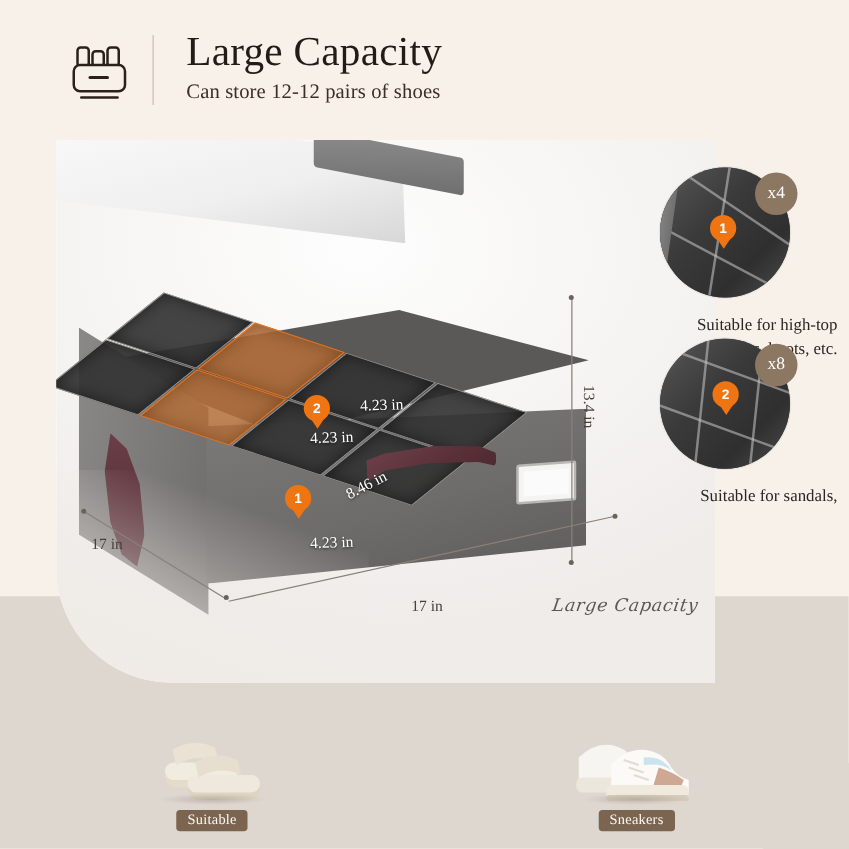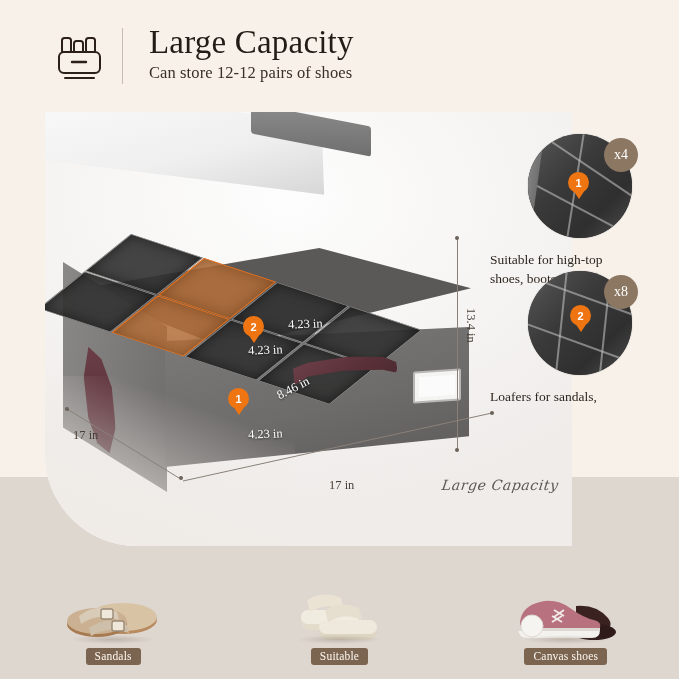--- a/index.html
+++ b/index.html
@@ -270,21 +270,21 @@
     border-radius: 50%;
     background: #8b7762;
     color: #fff;
     font-family: "Liberation Serif", serif;
     font-size: 14px;
     display: flex; align-items: center; justify-content: center;
     z-index: 10;
   }
   .callout-caption {
     margin-top: 12px;
-    text-align: left;
+    text-align: right;
     font-size: 13.5px;
     line-height: 1.42;
     color: #2d2620;
   }
 
   
   #bottom-band {
     position: absolute;
     left: 0; top: 477px;
     width: 679px; height: 202px;
@@ -433,73 +433,57 @@
     <div class="inner">
       <div class="div-line" style="left:32px; top:-10px; width:2px; height:130px; transform:rotate(6deg);"></div>
       <div class="div-line" style="left:76px; top:-10px; width:2px; height:130px; transform:rotate(6deg);"></div>
       <div class="div-line" style="left:-16px; top:26px; width:150px; height:2px; transform:rotate(20deg);"></div>
       <div class="div-line" style="left:-16px; top:74px; width:150px; height:2px; transform:rotate(20deg);"></div>
     </div>
     <div class="badge">x8</div>
     <div class="pin" style="left:42px; top:34px;">2</div>
   </div>
   <div class="callout-caption">
-    <div>Loafers for sandals,</div>
+    <div>Suitable for sandals,</div>
   </div>
 </div>
 
 <div id="shoe-row">
 
-  <div class="shoe-item">
-    <div class="shoe-art">
-      <div class="shadow-ellipse"></div>
-      <svg width="112" height="70" viewBox="0 0 112 70">
-        <ellipse cx="66" cy="44" rx="34" ry="14" fill="#b98a5e"></ellipse>
-        <ellipse cx="66" cy="41" rx="34" ry="14" fill="#d8c3a5"></ellipse>
-        <ellipse cx="40" cy="48" rx="30" ry="13" fill="#a87a50"></ellipse>
-        <ellipse cx="40" cy="45" rx="30" ry="13" fill="#cbb192"></ellipse>
-        <path d="M22 40 q18 -14 38 -4 l2 8 q-20 -8 -38 4 z" fill="#d8cbb8"></path>
-        <path d="M32 52 q18 -13 38 -3 l2 8 q-20 -8 -38 3 z" fill="#cdbfa9"></path>
-        <rect x="44" y="33" width="12" height="10" rx="2" fill="#efe7da" stroke="#9a8a76" stroke-width="1.4"></rect>
-        <rect x="55" y="45" width="12" height="10" rx="2" fill="#efe7da" stroke="#9a8a76" stroke-width="1.4"></rect>
-      </svg>
-    </div>
-    <div class="shoe-tag">Sandals</div>
-  </div>
 
   <div class="shoe-item">
     <div class="shoe-art">
       <div class="shadow-ellipse"></div>
       <svg width="112" height="70" viewBox="0 0 112 70">
         <rect x="18" y="36" width="58" height="18" rx="9" fill="#e4dccb"></rect>
         <rect x="18" y="34" width="58" height="14" rx="7" fill="#f1ece0"></rect>
         <path d="M24 24 q16 -10 34 -2 l3 12 q-18 -8 -34 2 z" fill="#eae3d4"></path>
         <rect x="36" y="46" width="58" height="18" rx="9" fill="#ddd4c2"></rect>
         <rect x="36" y="44" width="58" height="14" rx="7" fill="#efe9dd"></rect>
         <path d="M42 34 q16 -10 34 -2 l3 12 q-18 -8 -34 2 z" fill="#e6dfd0"></path>
       </svg>
     </div>
     <div class="shoe-tag">Suitable</div>
   </div>
 
+
+
   <div class="shoe-item">
     <div class="shoe-art">
       <div class="shadow-ellipse"></div>
       <svg width="112" height="70" viewBox="0 0 112 70">
-        <path d="M66 30 q20 -2 32 12 q6 8 -2 12 l-30 2 z" fill="#3a2220"></path>
-        <ellipse cx="84" cy="56" rx="22" ry="8" fill="#2e1b19"></ellipse>
-        <path d="M10 46 q2 -16 20 -20 q16 -4 30 6 q14 10 24 12 q8 2 6 8 l-4 4 l-66 0 q-10 -2 -10 -10 z" fill="#b8717f"></path>
-        <path d="M8 52 q0 10 10 10 l64 0 q8 0 8 -8 z" fill="#f4f2ee"></path>
-        <path d="M8 52 l82 0 l0 3 l-82 0 z" fill="#ddd9d2"></path>
-        <circle cx="22" cy="50" r="11" fill="#f6f4f0" stroke="#ddd9d2" stroke-width="1"></circle>
-        <g stroke="#f2eeea" stroke-width="1.6">
-          <line x1="44" y1="34" x2="54" y2="40"></line>
-          <line x1="42" y1="40" x2="52" y2="46"></line>
-          <line x1="54" y1="34" x2="44" y2="41"></line>
-          <line x1="52" y1="40" x2="42" y2="46"></line>
+        <path d="M10 30 q12 -12 26 -10 q12 2 18 12 q6 8 14 10 l0 10 l-58 0 z" fill="#f7f5f1"></path>
+        <rect x="8" y="46" width="60" height="12" rx="5" fill="#ece7dd"></rect>
+        <path d="M36 36 q12 -14 28 -12 q14 2 20 14 q6 8 14 10 l0 10 l-62 0 z" fill="#fbfaf7"></path>
+        <path d="M74 38 q12 4 20 10 l-4 10 l-22 0 z" fill="#cfa893"></path>
+        <rect x="32" y="52" width="66" height="13" rx="5" fill="#efe9de"></rect>
+        <rect x="32" y="60" width="66" height="5" rx="2.5" fill="#d8cdbc"></rect>
+        <g stroke="#e2dcd2" stroke-width="1.8">
+          <line x1="46" y1="32" x2="58" y2="36"></line>
+          <line x1="50" y1="38" x2="62" y2="42"></line>
+          <line x1="54" y1="44" x2="66" y2="48"></line>
         </g>
+        <path d="M62 30 q14 -2 22 10 q-8 -6 -22 -4 z" fill="#cbe2ef"></path>
       </svg>
     </div>
-    <div class="shoe-tag">Canvas shoes</div>
-  </div>
-
-
+    <div class="shoe-tag">Sneakers</div>
+  </div>
 </div>
 
 </body></html>

